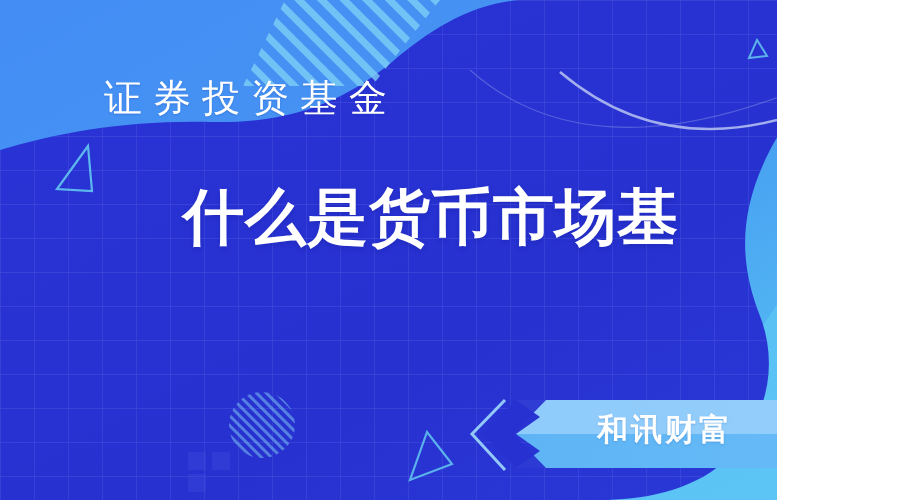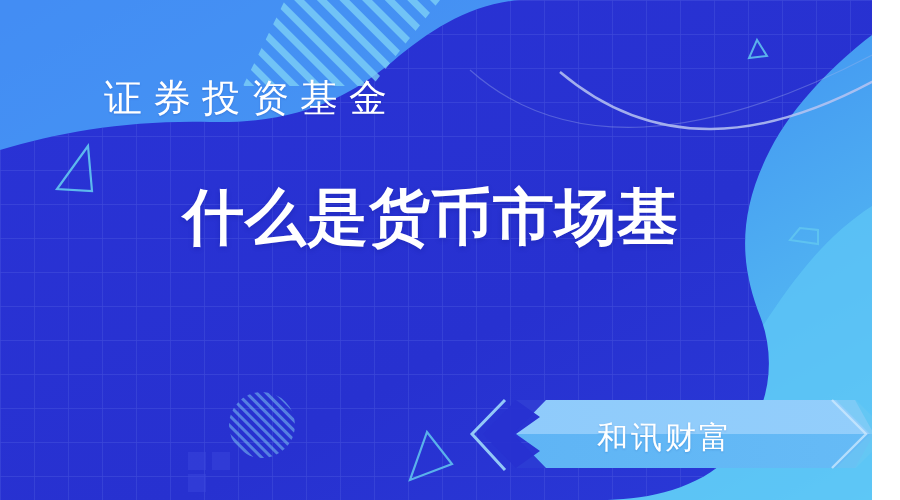--- a/index.html
+++ b/index.html
@@ -2,21 +2,21 @@
 <html><head>
 <meta charset="utf-8">
 <style>
   html, body {
     margin: 0;
     padding: 0;
     background: #ffffff;
   }
   #poster {
     position: relative;
-    width: 872px;
+    width: 777px;
     height: 500px;
     overflow: hidden;
     font-family: "Liberation Sans", "DejaVu Sans", sans-serif;
     background: linear-gradient(135deg, #3a81f3 0%, #3f88f0 35%, #4aa6f0 65%, #5bc9f5 100%);
   }
   .svg-layer { position: absolute; left: 0; top: 0; width: 900px; height: 500px; }
 
   
   .subtitle {
     position: absolute;
@@ -46,26 +46,25 @@
   .title .line { display: block; white-space: nowrap; }
 
   .ribbon-label {
     position: absolute;
     left: 500px;
     top: 404px;
     width: 330px;
     text-align: center;
     color: #ffffff;
     font-size: 31px;
-    font-weight: 400;
+    font-weight: 700;
     letter-spacing: 3px;
     line-height: 52px;
     white-space: nowrap;
     text-shadow: 0 1px 2px rgba(30,90,170,0.25);
-    margin-top: 8px;
   }
 </style>
 </head>
 <body>
 
 <div id="poster">
 
   <svg class="svg-layer" viewBox="0 0 900 500" xmlns="http://www.w3.org/2000/svg">
     <defs>
       <linearGradient id="gBg" x1="0" y1="0" x2="1" y2="1">

